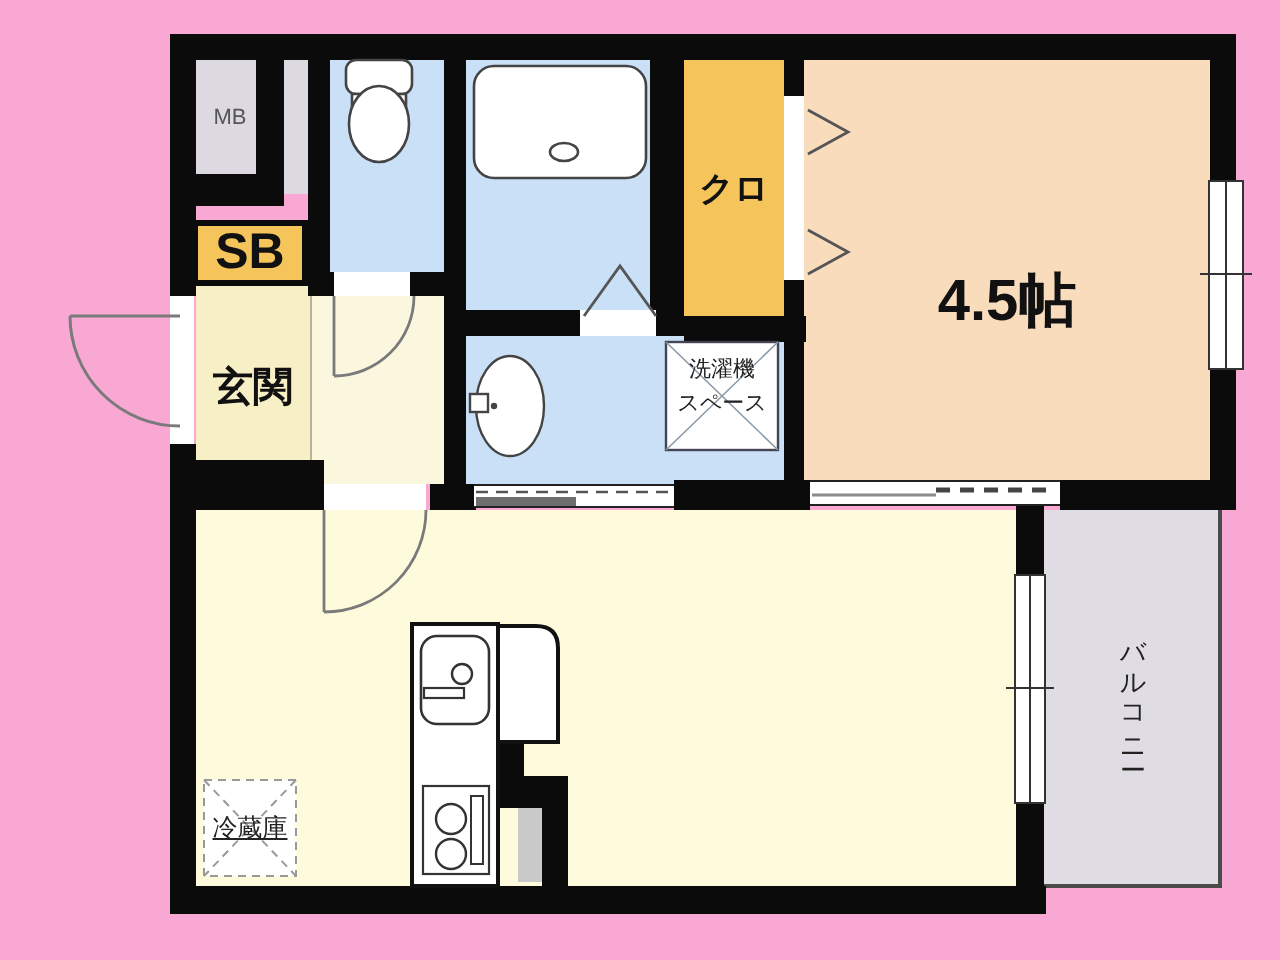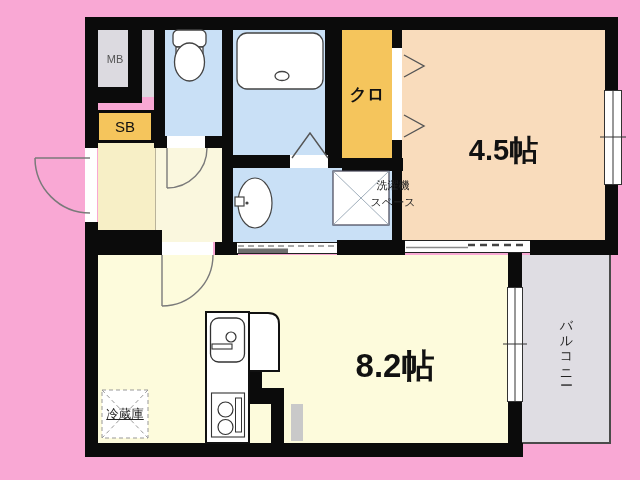--- a/index.html
+++ b/index.html
@@ -1,19 +1,19 @@
 <!DOCTYPE html>
 <html><head>
 <meta charset="utf-8">
 <style>
   html,body{margin:0;padding:0;background:#fff;}
   *{box-sizing:border-box;}
   .stage{position:relative;width:640px;height:480px;background:#f9a8d4;overflow:hidden;
          font-family:"Liberation Sans","DejaVu Sans",sans-serif;}
-  .abs{position:absolute;margin-left:32px;}
+  .abs{position:absolute;}
   .room{position:absolute;}
   .wall{position:absolute;background:#0b0b0b;}
   .opening{position:absolute;background:#ffffff;}
   .lbl{position:absolute;display:flex;align-items:center;justify-content:center;
        color:#111;white-space:nowrap;}
   .svgo{position:absolute;left:0;top:0;pointer-events:none;}
   .win{position:absolute;background:#fff;border:1.5px solid #333;}
   .slider{position:absolute;background:#fff;border-top:1.5px solid #222;border-bottom:1.5px solid #222;}
   .vtext{writing-mode:vertical-rl;text-orientation:upright;letter-spacing:2px;}
 </style>
@@ -155,28 +155,28 @@
       <rect x="211.5" y="393" width="33" height="44" fill="#fff" stroke="#333" stroke-width="1.1"></rect>
       <circle cx="225.5" cy="409.5" r="7.5" fill="#fff" stroke="#333" stroke-width="1.2"></circle>
       <circle cx="225.5" cy="427" r="7.5" fill="#fff" stroke="#333" stroke-width="1.2"></circle>
       <rect x="235.5" y="398" width="6" height="34" fill="#fff" stroke="#333" stroke-width="1"></rect>
       <path d="M249 313 H268 Q279 313 279 324 V371 H249 Z" fill="#fff" stroke="#111" stroke-width="2"></path>
     </g>
   </svg>
 
   <div class="lbl" style="left:98px;top:50px;width:34px;height:18px;font-size:11px;color:#555;">MB</div>
 
-  <div class="lbl" style="left:96px;top:111px;width:58px;height:31px;font-size:15px;font-weight:normal;">SB</div>
+  <div class="lbl" style="left:96px;top:111px;width:58px;height:31px;font-size:25px;font-weight:bold;">SB</div>
 
+  <div class="lbl" style="left:98px;top:180px;width:57px;height:26px;font-size:20px;font-weight:bold;">玄関</div>
 
   <div class="lbl" style="left:340px;top:83px;width:54px;height:22px;font-size:17px;font-weight:bold;">クロ</div>
 
   <div class="lbl" style="left:402px;top:133px;width:203px;height:36px;font-size:29px;font-weight:bold;">4.5帖</div>
 
-  <div class="lbl" style="left:320px;top:348px;width:150px;height:36px;font-size:33px;font-weight:bold;">8.2帖</div>
 
   <div class="lbl vtext" style="left:556px;top:298px;width:20px;height:96px;font-size:13px;color:#222;">バルコニー</div>
 
   <div class="abs" style="left:333px;top:177px;width:56px;height:42px;text-align:center;font-size:11px;line-height:1.55;color:#222;">
     <div>洗濯機</div>
     <div>スペース</div>
   </div>
 
   <div class="lbl" style="left:102px;top:405px;width:46px;height:18px;font-size:12.5px;color:#222;text-decoration:underline;">冷蔵庫</div>
 

